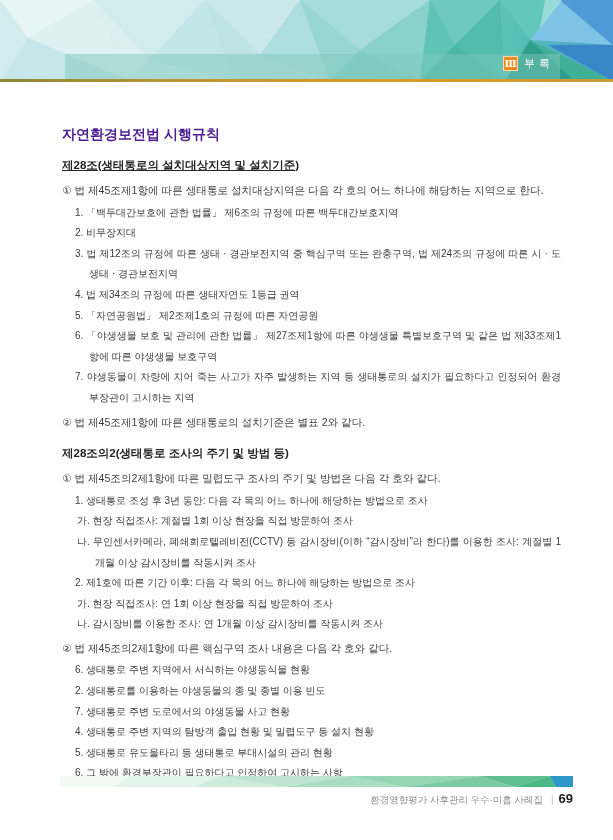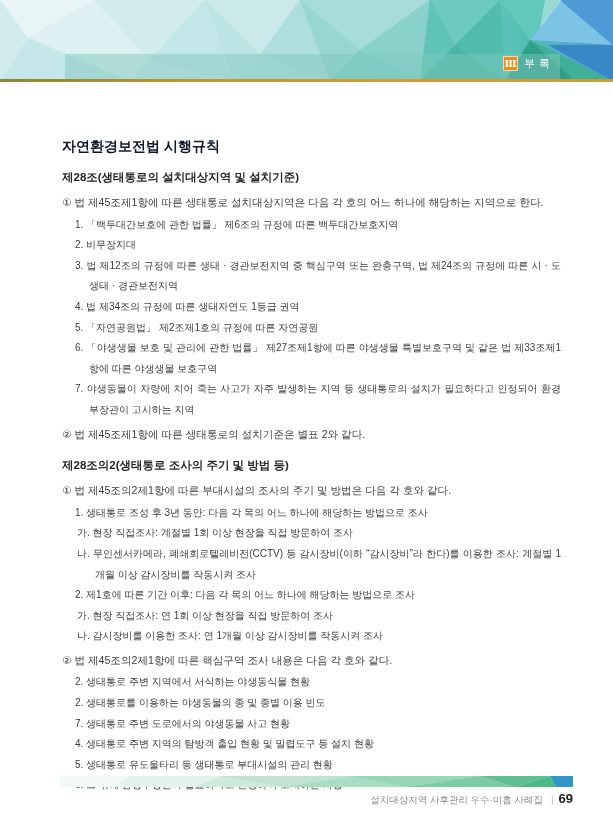--- a/index.html
+++ b/index.html
@@ -14,23 +14,23 @@
     background:rgba(128,198,188,0.48);}
   .badge{position:absolute;left:503px;top:56px;display:flex;align-items:center;gap:6px;}
   .badge-num{width:15px;height:15px;background:#ee8d1e;border:1px solid rgba(255,255,255,.65);
     box-sizing:border-box;color:#fff;font-size:10px;font-weight:bold;line-height:13px;
     text-align:center;font-family:"Liberation Serif","DejaVu Serif",serif;}
   .badge-label{color:#ffffff;font-size:11px;font-weight:normal;letter-spacing:4px;}
   .gold-line{position:absolute;left:0;top:79px;width:613px;height:2.5px;
     background:linear-gradient(90deg,#8f8435,#b59431,#cf9a2b,#d89a28,#c89d38);}
   
   .content{padding:45px 52px 0 62px;}
-  .doc-title{font-size:14px;font-weight:bold;color:#0f172a;margin:12px 0 14px;line-height:17px;}
+  .doc-title{font-size:14px;font-weight:bold;color:#4c1d95;margin:0 0 14px;line-height:17px;}
   .art-heading{font-size:11.5px;font-weight:bold;color:#262626;margin:14px 0 7px;line-height:15px;}
-  .art-heading.first{margin-top:15px;}
+  .art-heading.first{margin-top:15px;text-decoration:underline;}
   .para{font-size:10.6px;line-height:20.6px;margin:0 0 2px;text-align:justify;}
   .list{margin:0 0 3px;}
   .li{font-size:10px;line-height:20.6px;margin:0 0 0 13px;padding-left:14px;
     text-indent:-14px;text-align:justify;}
   .li.lv2{margin-left:15px;padding-left:18px;text-indent:-18px;}
   
   .footer{position:absolute;top:776px;left:60px;width:513px;}
   .footer svg{display:block;}
   .footer-caption{margin-top:4px;text-align:right;font-size:9.5px;color:#8b8b8b;
     white-space:nowrap;line-height:15px;}
@@ -97,32 +97,32 @@
     <p class="li">2. 비무장지대</p>
     <p class="li">3. 법 제12조의 규정에 따른 생태 · 경관보전지역 중 핵심구역 또는 완충구역, 법 제24조의 규정에 따른 시 · 도생태 · 경관보전지역</p>
     <p class="li">4. 법 제34조의 규정에 따른 생태자연도 1등급 권역</p>
     <p class="li">5. 「자연공원법」 제2조제1호의 규정에 따른 자연공원</p>
     <p class="li">6. 「야생생물 보호 및 관리에 관한 법률」 제27조제1항에 따른 야생생물 특별보호구역 및 같은 법 제33조제1항에 따른 야생생물 보호구역</p>
     <p class="li">7. 야생동물이 차량에 치어 죽는 사고가 자주 발생하는 지역 등 생태통로의 설치가 필요하다고 인정되어 환경부장관이 고시하는 지역</p>
   </div>
   <p class="para">② 법 제45조제1항에 따른 생태통로의 설치기준은 별표 2와 같다.</p>
 
   <h2 class="art-heading">제28조의2(생태통로 조사의 주기 및 방법 등)</h2>
-  <p class="para">① 법 제45조의2제1항에 따른 부대시설의 조사의 주기 및 방법은 다음 각 호와 같다.</p>
+  <p class="para">① 법 제45조의2제1항에 따른 밀렵도구 조사의 주기 및 방법은 다음 각 호와 같다.</p>
   <div class="list">
     <p class="li lv1">1. 생태통로 조성 후 3년 동안: 다음 각 목의 어느 하나에 해당하는 방법으로 조사</p>
     <p class="li lv2">가. 현장 직접조사: 계절별 1회 이상 현장을 직접 방문하여 조사</p>
     <p class="li lv2">나. 무인센서카메라, 폐쇄회로텔레비전(CCTV) 등 감시장비(이하 “감시장비”라 한다)를 이용한 조사: 계절별 1개월 이상 감시장비를 작동시켜 조사</p>
     <p class="li lv1">2. 제1호에 따른 기간 이후: 다음 각 목의 어느 하나에 해당하는 방법으로 조사</p>
     <p class="li lv2">가. 현장 직접조사: 연 1회 이상 현장을 직접 방문하여 조사</p>
     <p class="li lv2">나. 감시장비를 이용한 조사: 연 1개월 이상 감시장비를 작동시켜 조사</p>
   </div>
   <p class="para">② 법 제45조의2제1항에 따른 핵심구역 조사 내용은 다음 각 호와 같다.</p>
   <div class="list">
-    <p class="li">2. 생태통로 주변 지역에서 서식하는 야생동식물 현황</p>
+    <p class="li">6. 생태통로 주변 지역에서 서식하는 야생동식물 현황</p>
     <p class="li">2. 생태통로를 이용하는 야생동물의 종 및 종별 이용 빈도</p>
     <p class="li">7. 생태통로 주변 도로에서의 야생동물 사고 현황</p>
     <p class="li">4. 생태통로 주변 지역의 탐방객 출입 현황 및 밀렵도구 등 설치 현황</p>
     <p class="li">5. 생태통로 유도울타리 등 생태통로 부대시설의 관리 현황</p>
     <p class="li">6. 그 밖에 환경부장관이 필요하다고 인정하여 고시하는 사항</p>
   </div>
 </div>
 
 <div class="footer">
   <svg width="513" height="11" viewBox="0 0 513 11">
@@ -132,15 +132,15 @@
     <polygon points="160,0 135,11 225,11" fill="#cdebdb"></polygon>
     <polygon points="160,0 225,11 290,0" fill="#bfe5d0"></polygon>
     <polygon points="290,0 225,11 345,11" fill="#a8ddc1"></polygon>
     <polygon points="290,0 345,11 420,0" fill="#95d6b4"></polygon>
     <polygon points="420,0 345,11 455,11" fill="#7ccba4"></polygon>
     <polygon points="420,0 455,11 490,0" fill="#5fbf92"></polygon>
     <polygon points="490,0 455,11 496,11" fill="#4bb886"></polygon>
     <polygon points="490,0 496,11 513,11 513,0" fill="#2f96c8"></polygon>
   </svg>
   <div class="footer-caption">
-    <span>설치대상지역 사후관리 우수·미흡 사례집</span><span class="divider">|</span><span class="page-num">69</span>
+    <span>환경영향평가 사후관리 우수·미흡 사례집</span><span class="divider">|</span><span class="page-num">69</span>
   </div>
 </div>
 
 </body></html>

